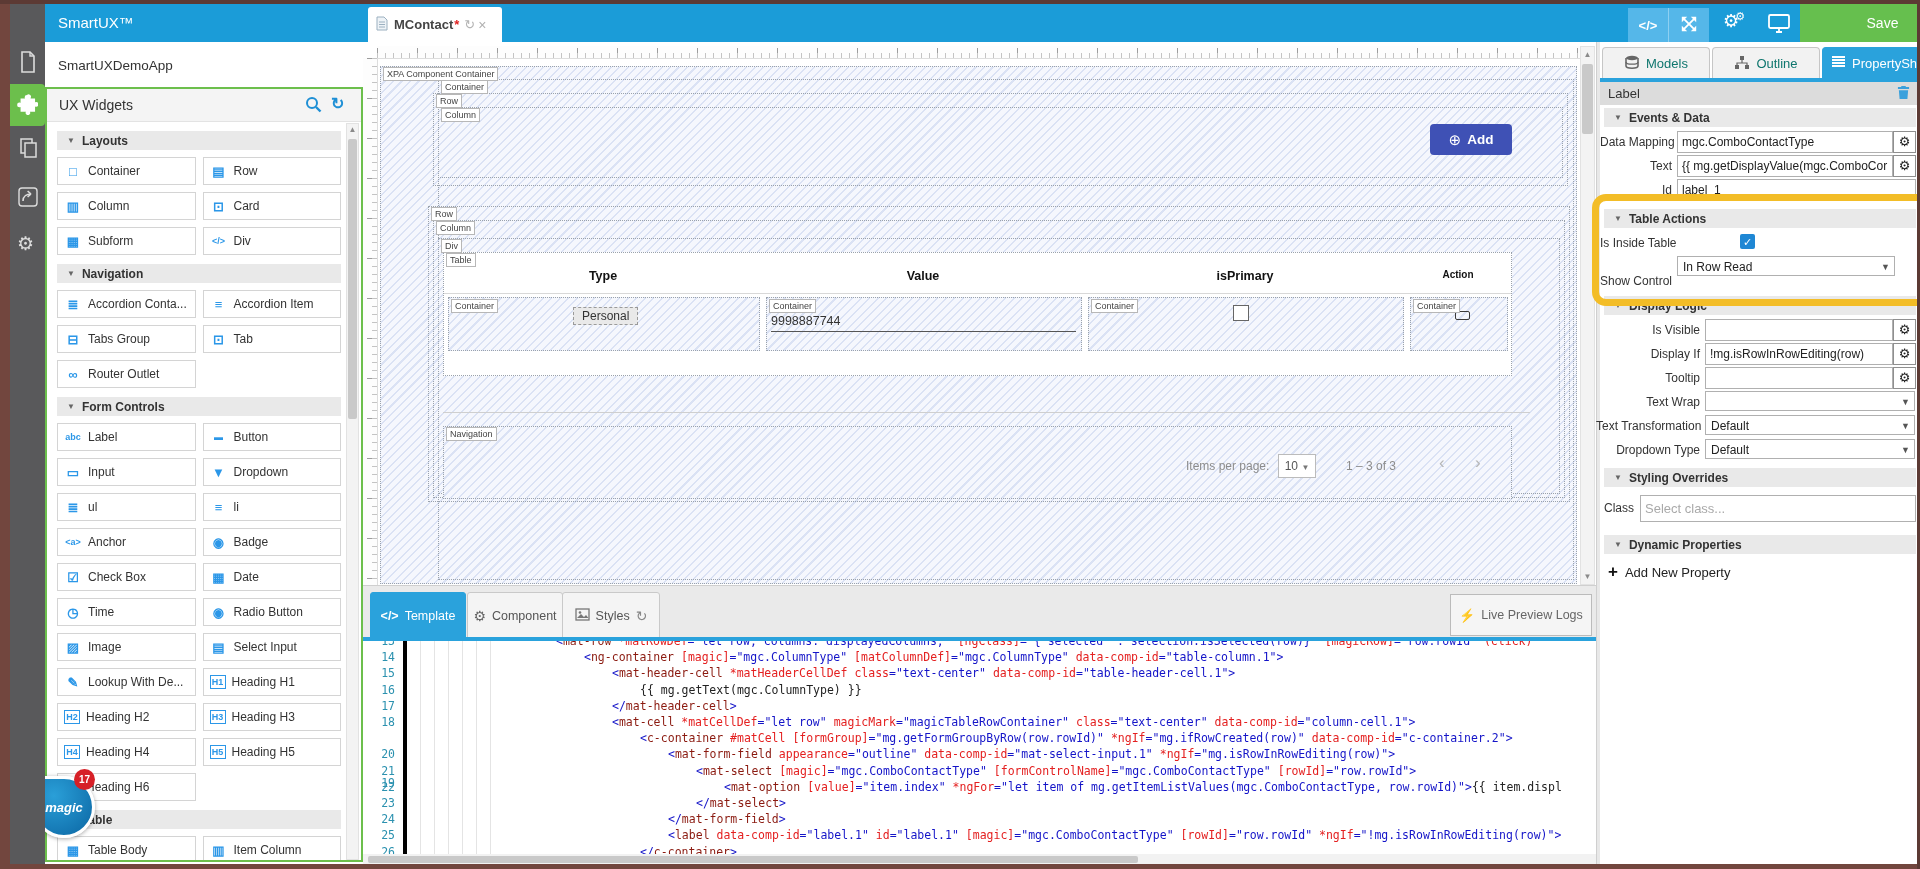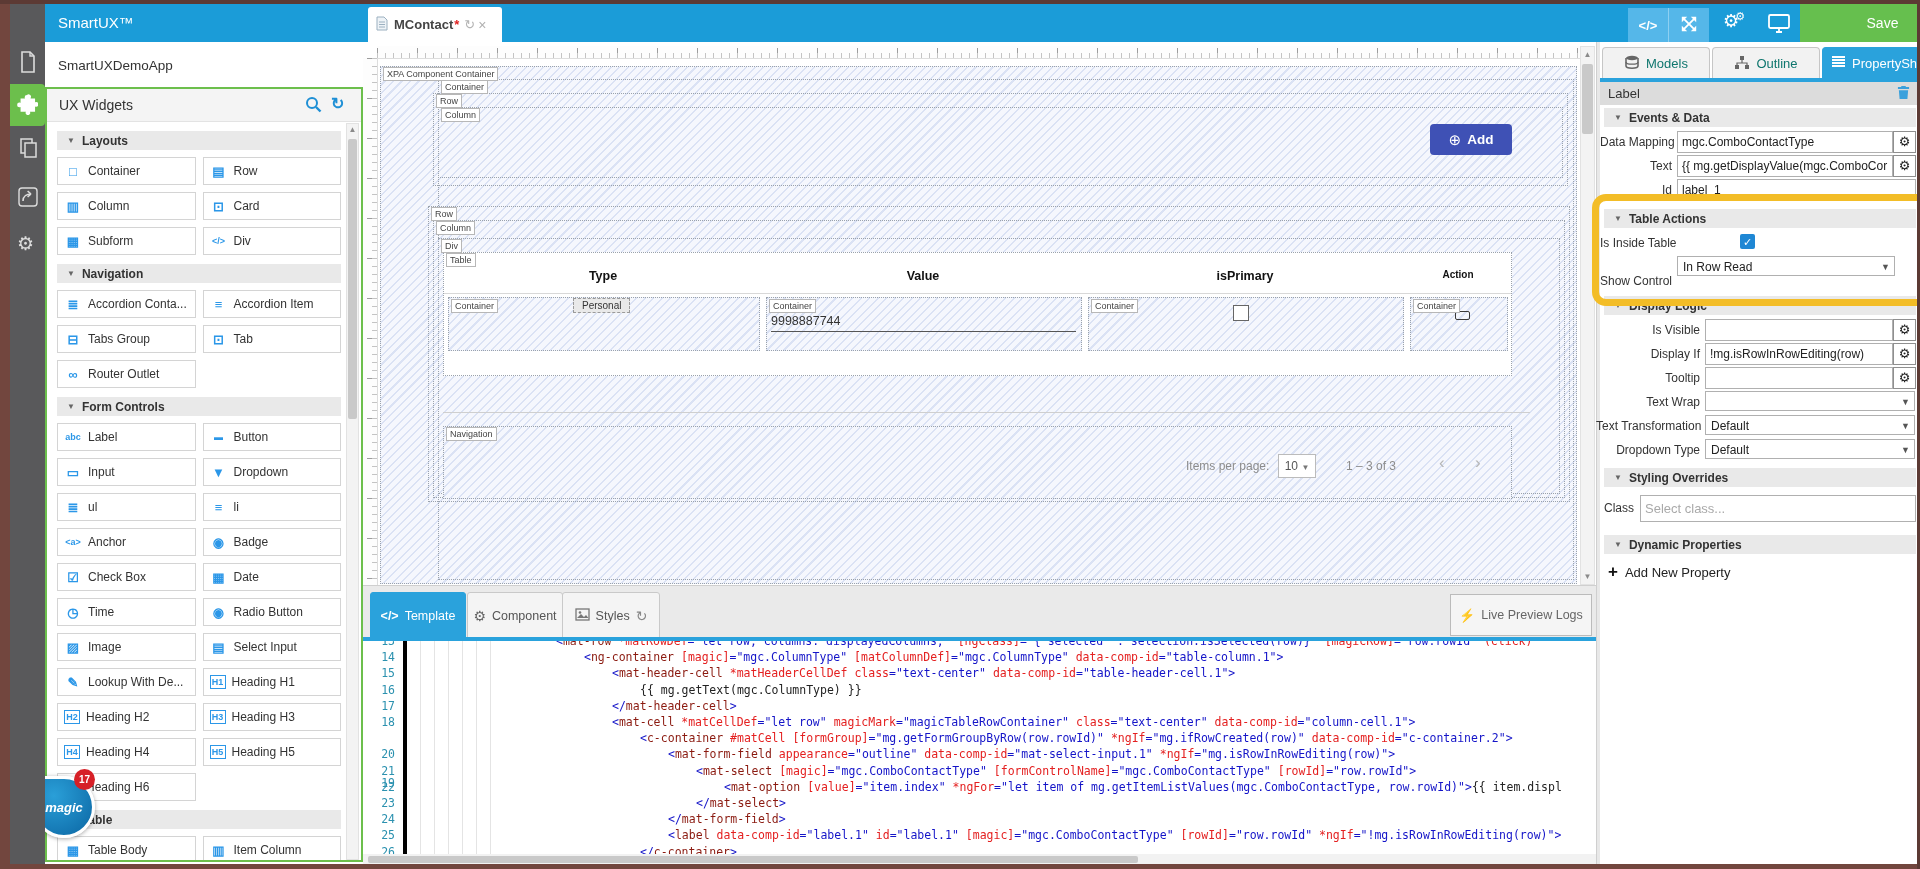--- a/index.html
+++ b/index.html
@@ -348,21 +348,21 @@
       <div class="dotted abs" style="left:66px;top:194px;width:1067px;height:122px;background:#fff;">
         <span class="chip" style="left:2px;top:0;">Table</span>
         <div class="abs" style="left:4px;top:16px;width:310px;text-align:center;font-weight:bold;font-size:12.5px;color:#111;">Type</div>
         <div class="abs" style="left:322px;top:16px;width:314px;text-align:center;font-weight:bold;font-size:12.5px;color:#111;">Value</div>
         <div class="abs" style="left:644px;top:16px;width:314px;text-align:center;font-weight:bold;font-size:12.5px;color:#111;">isPrimary</div>
         <div class="abs" style="left:966px;top:16px;width:96px;text-align:center;font-weight:bold;font-size:10px;color:#111;">Action</div>
         <div class="abs" style="left:0;top:40px;width:1067px;height:1px;background:#d8d8d8;"></div>
 
         <div class="hatch dotted abs" style="left:4px;top:44px;width:310px;height:52px;">
           <span class="chip" style="left:2px;top:1px;">Container</span>
-          <span class="abs" style="left:124px;top:0;background:#e9e9e9;border:1px dashed #9a9a9a;padding:1px 8px;font-size:10px;color:#333;">Personal</span>
+          <span class="abs" style="left:124px;top:9px;background:#e9e9e9;border:1px dashed #9a9a9a;padding:1px 8px;font-size:12px;color:#333;">Personal</span>
         </div>
         <div class="hatch dotted abs" style="left:322px;top:44px;width:314px;height:52px;">
           <span class="chip" style="left:2px;top:1px;">Container</span>
           <span class="abs" style="left:4px;top:16px;font-size:12.5px;color:#333;">9998887744</span>
           <span class="abs" style="left:4px;top:33px;width:305px;height:1px;background:#555;"></span>
         </div>
         <div class="hatch dotted abs" style="left:644px;top:44px;width:314px;height:52px;">
           <span class="chip" style="left:2px;top:1px;">Container</span>
           <span class="abs" style="left:144px;top:7px;width:14px;height:14px;border:1.5px solid #666;background:#fff;"></span>
         </div>

